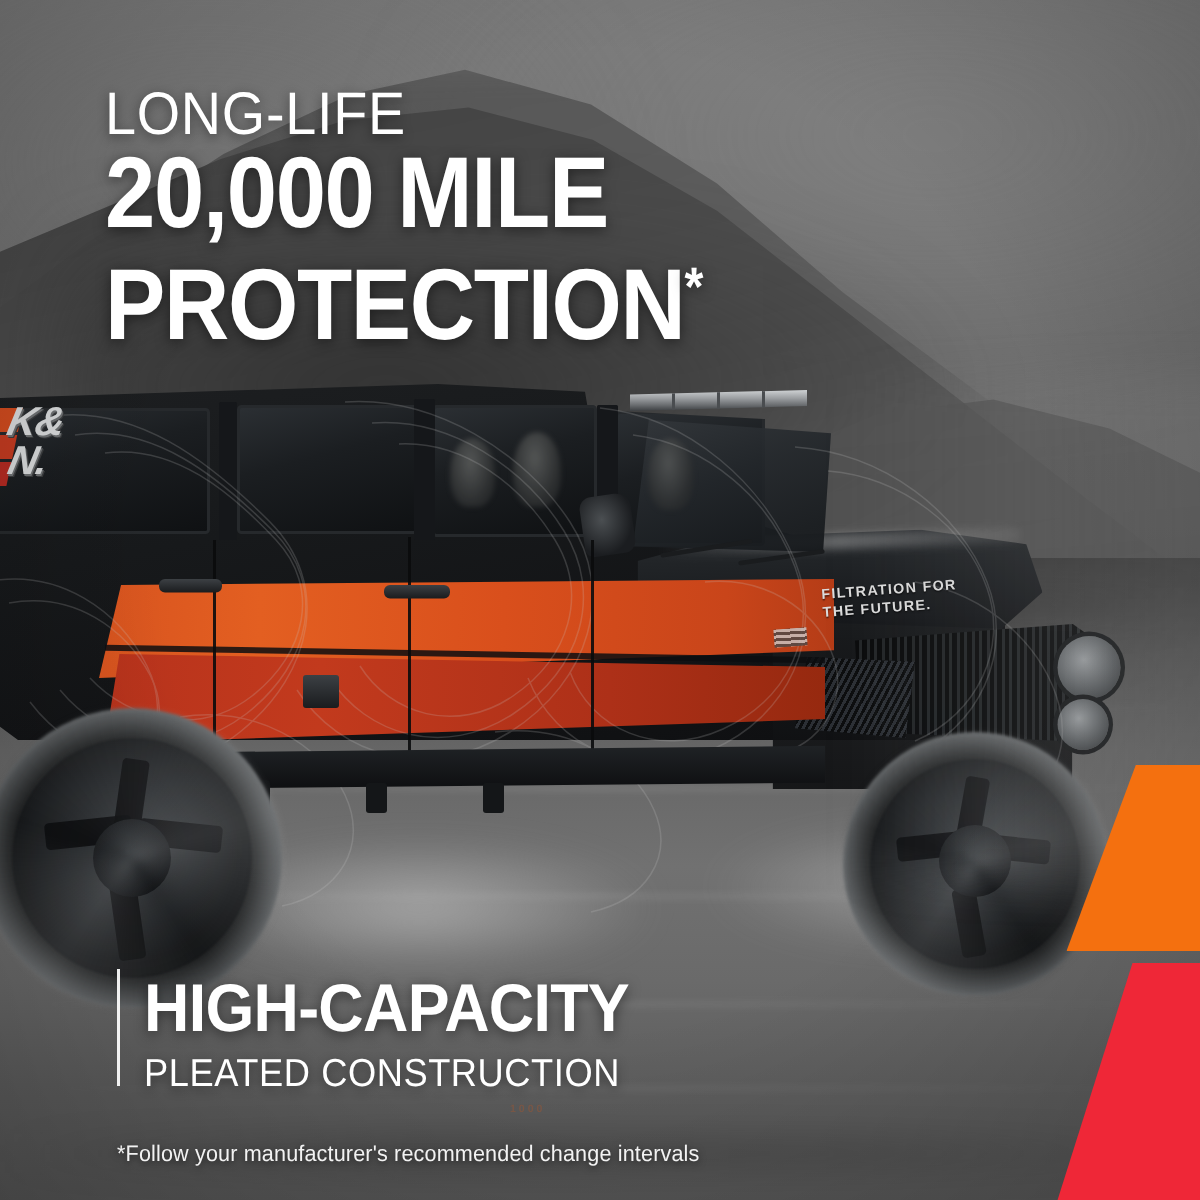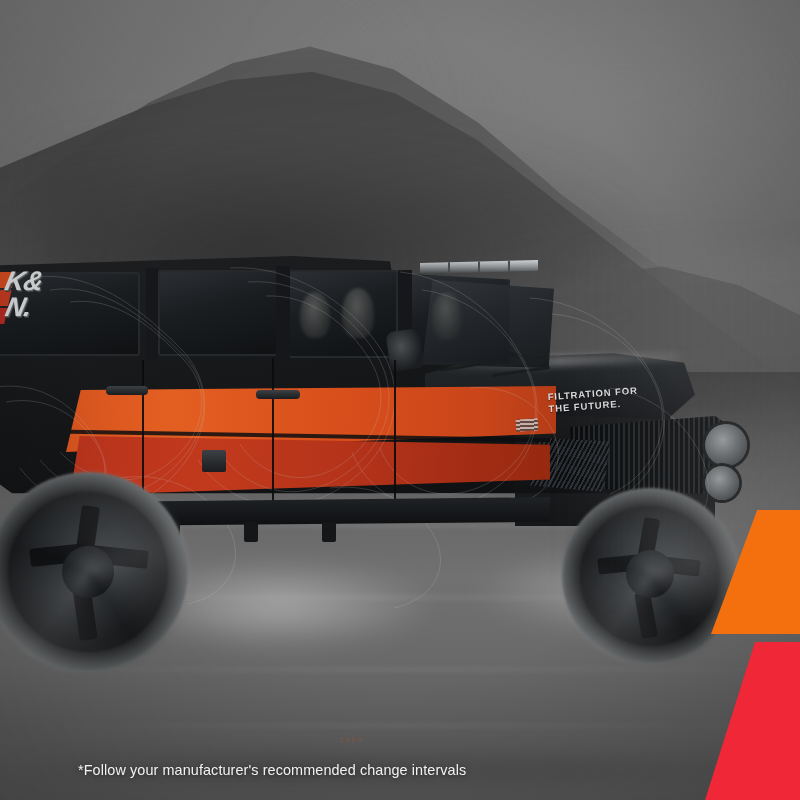--- a/index.html
+++ b/index.html
@@ -468,20 +468,32 @@
   <div class="spoke" style="left:640px;top:518px;width:16px;height:50px;transform:rotate(10deg)"></div>
   <div class="spoke" style="left:598px;top:556px;width:50px;height:16px;transform:rotate(-6deg)"></div>
   <div class="spoke" style="left:652px;top:558px;width:48px;height:16px;transform:rotate(6deg)"></div>
   <div class="spoke" style="left:638px;top:592px;width:16px;height:46px;transform:rotate(-10deg)"></div>
   <div class="hub" style="left:626px;top:550px;width:48px;height:48px"></div>
   <div class="wheel-blur" style="left:562px;top:488px;width:176px;height:176px"></div>
 
   <div class="motion-wash"></div>
   <div class="vignette"></div>
 
-
+  <div class="headline">
+    <div class="kicker">LONG-LIFE</div>
+    <div class="h-big">20,000 MILE</div>
+    <div class="h-big"><span>PROTECTION</span><span class="star">*</span></div>
+  </div>
+
+  <div class="lower">
+    <div class="rule"></div>
+    <div class="lower-text">
+      <div class="sub-big">HIGH-CAPACITY</div>
+      <div class="sub-small">PLEATED CONSTRUCTION</div>
+    </div>
+  </div>
 
   <div class="footnote">*Follow your manufacturer's recommended change intervals</div>
 
   <div class="shape shape-orange"></div>
   <div class="shape shape-red"></div>
 
 </div>
 
 </body></html>

